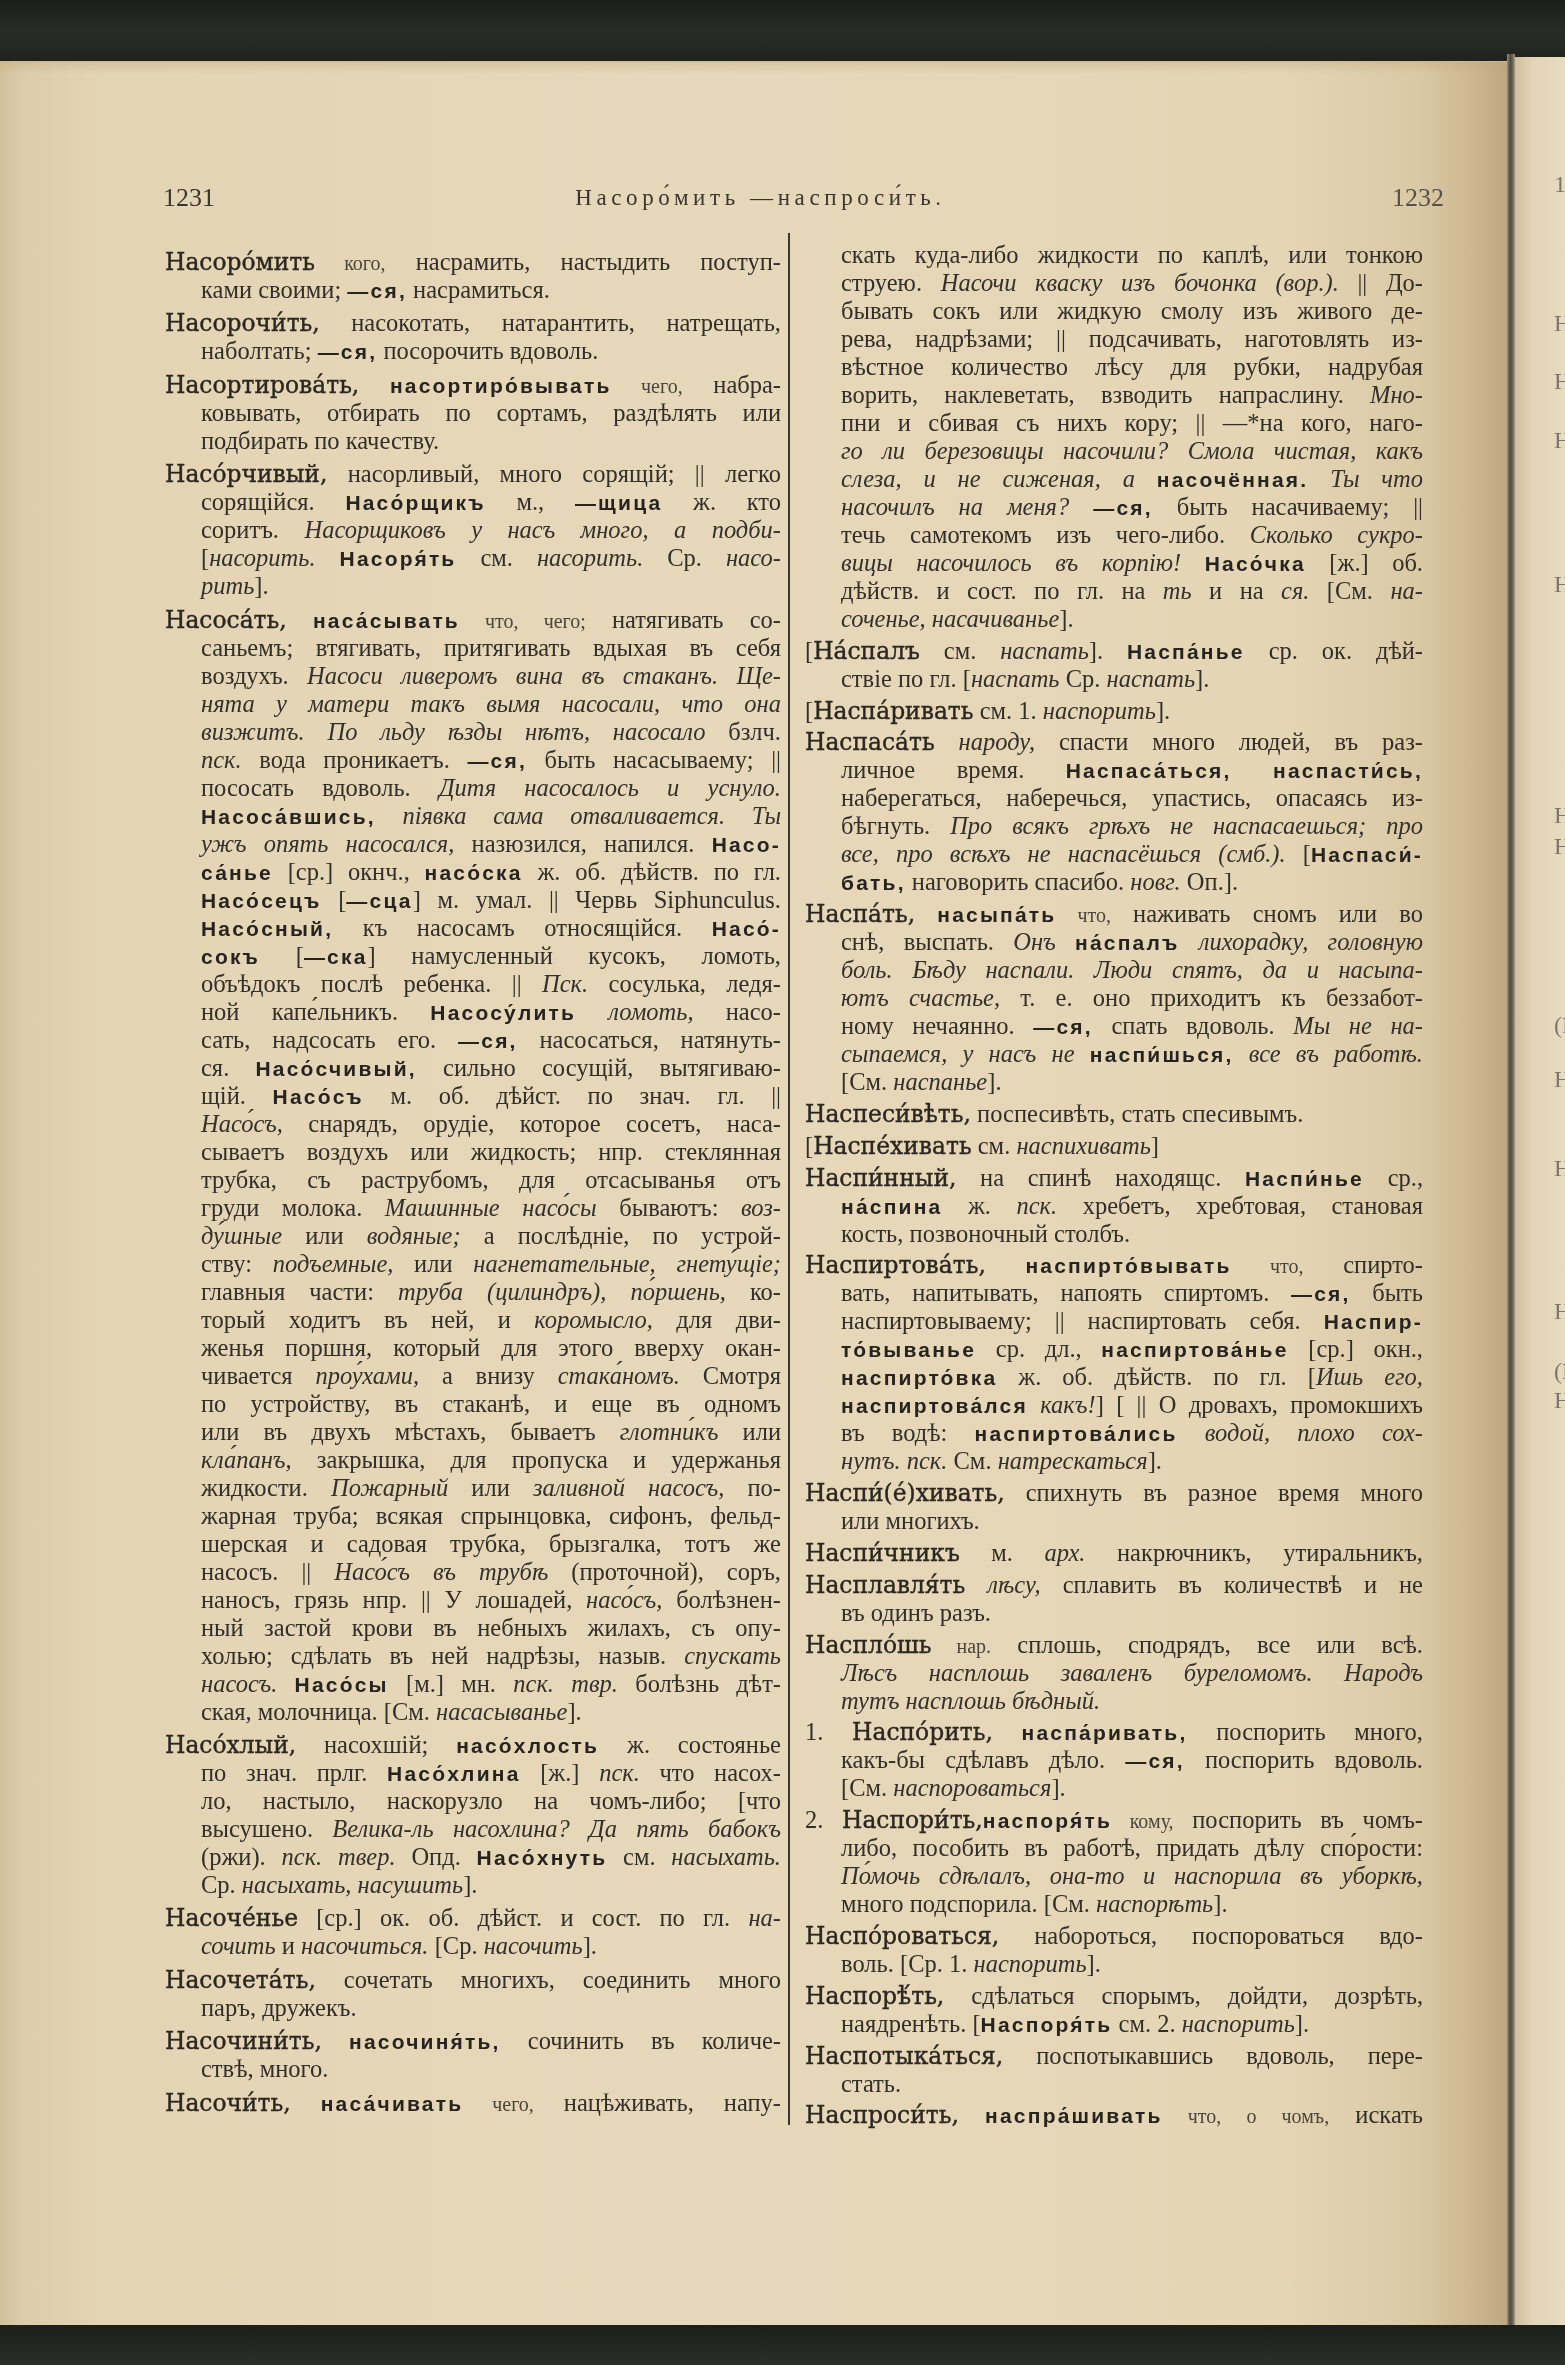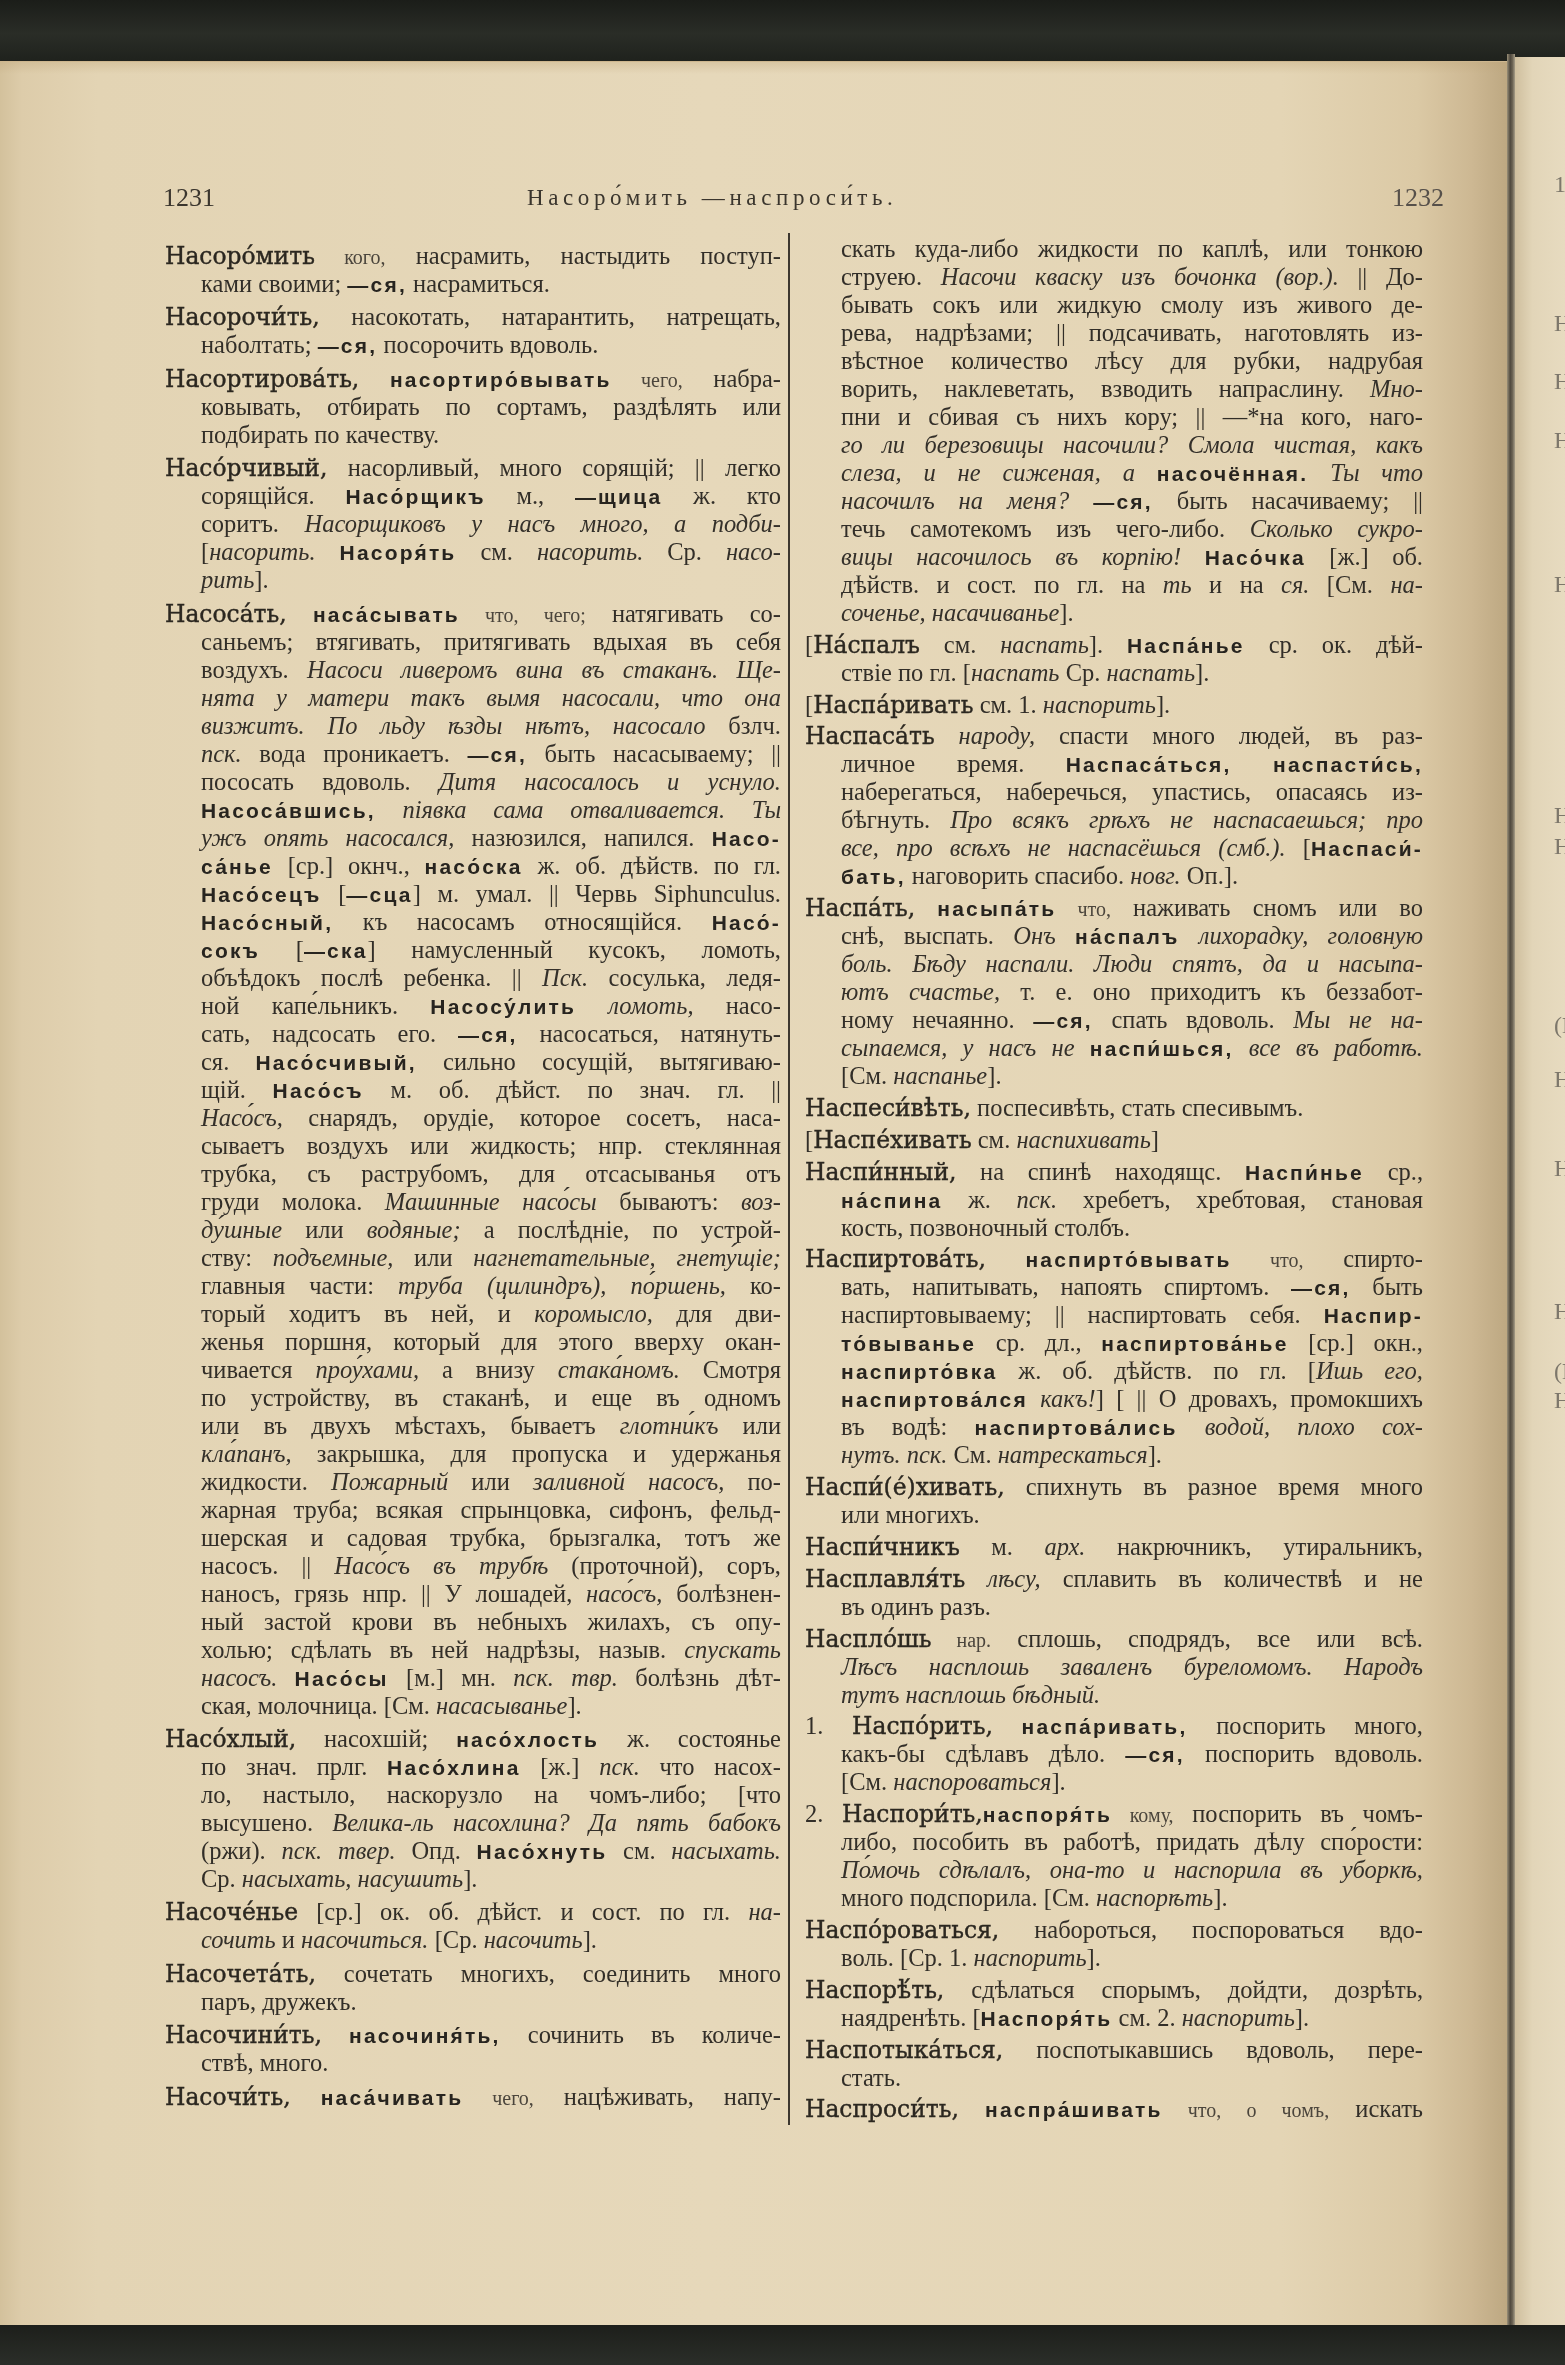--- a/index.html
+++ b/index.html
@@ -37,21 +37,21 @@
   }
 
   .pg-num, .running-title {
     position:absolute; top:184px; height:28px; line-height:28px;
     font-family:Liberation Serif, serif; color:#3b362e; white-space:nowrap;
   }
   .pg-num { font-size:26px; }
   .pg-left { left:163px; }
   .pg-right { left:1392px; color:#56504a; }
   .running-title {
-    left:527px; width:545px; 
+    left:488px; width:545px; text-align:center;
     font-size:23px; letter-spacing:0.2em; color:#3a352d;
   }
 
   .divider {
     position:absolute; left:788px; top:233px; width:1.6px; height:1892px;
     background:#3c372f;
   }
 
   .col { position:absolute; }
   .col-left  { left:165px;  top:234px; width:616px; --gap:5.4px; }
@@ -59,21 +59,21 @@
 
   .line {
     height:28px; line-height:28px; white-space:nowrap;
     font-family:"Liberation Serif",serif; font-size:24.5px; color:#322e28;
     text-align:justify; text-align-last:justify;
     box-sizing:border-box;
   }
   .line.m, .line.e { padding-left:36px; }
   .line.e, .line.se { text-align:center; text-align-last:left; }
   .line.s, .line.se { margin-top:var(--gap); }
-  .col .line:first-child { margin-top:8px; }
+  .col .line:first-child { margin-top:14px; }
 
   .line .h {
     font-family:"DejaVu Serif",serif; font-size:23.4px;
     color:#2b2720; -webkit-text-stroke:0.4px #2b2720;
   }
   .line .b {
     font-family:"Liberation Sans",sans-serif; font-weight:bold;
     font-size:21px; letter-spacing:2.2px; color:#27241f;
   }
   .line .i { font-style:italic; color:#34302a; }

